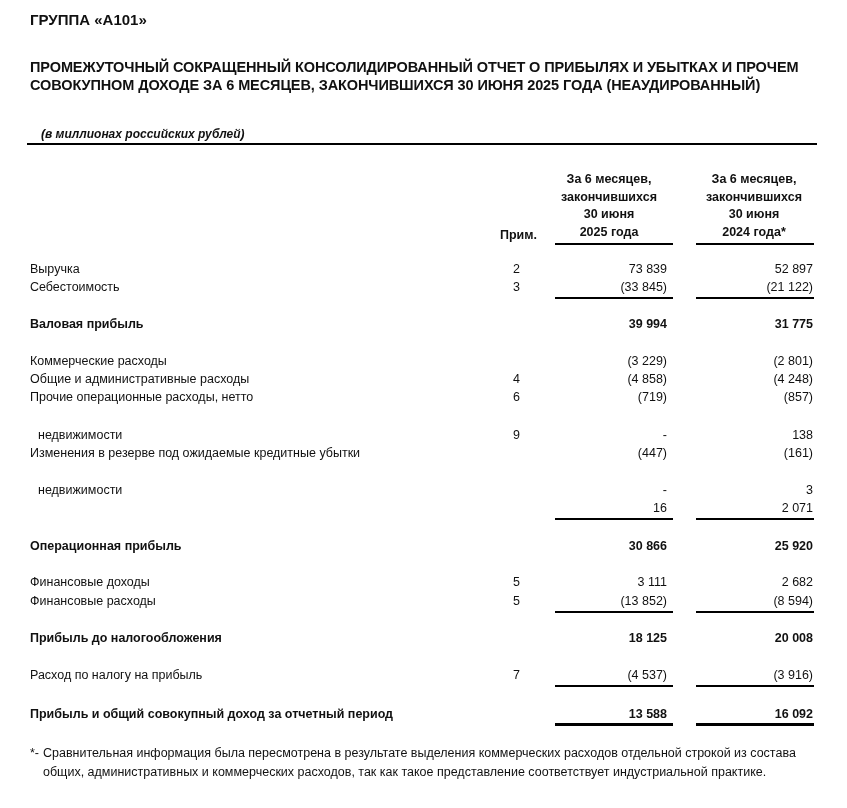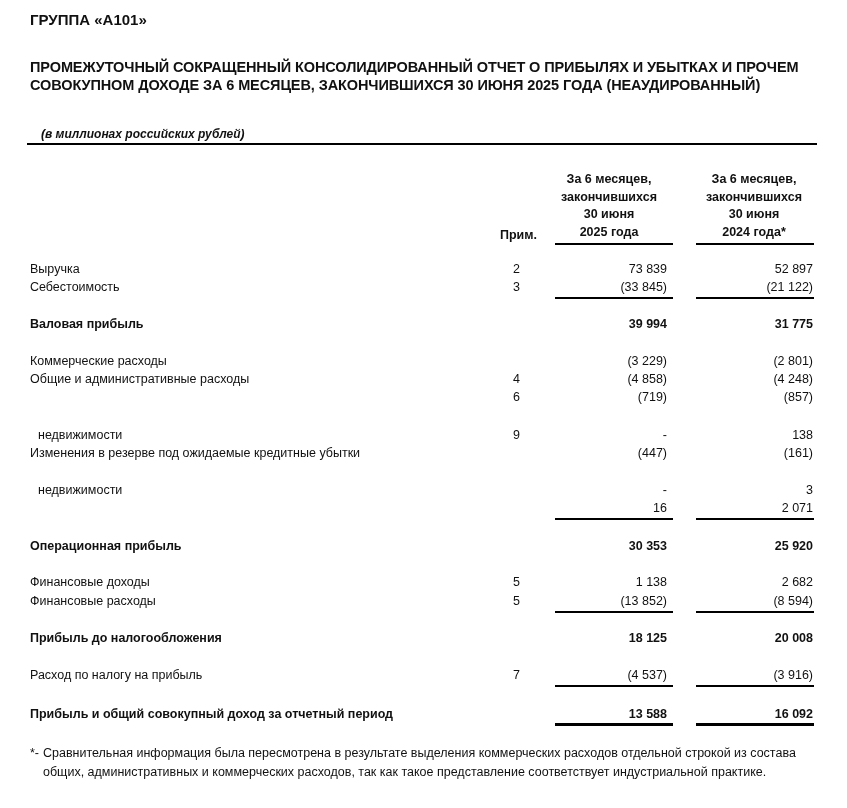--- a/index.html
+++ b/index.html
@@ -96,20 +96,21 @@
   <span class="v1">(3 229)</span>
   <span class="v2">(2 801)</span>
 </div>
 <div class="row" style="top:372px">
   <span class="label">Общие и административные расходы</span>
   <span class="note">4</span>
   <span class="v1">(4 858)</span>
   <span class="v2">(4 248)</span>
 </div>
 <div class="row" style="top:390px">
+  <span class="label">Прочие операционные расходы, нетто</span>
   <span class="note">6</span>
   <span class="v1">(719)</span>
   <span class="v2">(857)</span>
 </div>
 <div class="row" style="top:409px; height:36px">
   <span class="label indent" style="top:19px">недвижимости</span>
   <span class="note" style="top:19px">9</span>
   <span class="v1" style="top:19px">-</span>
   <span class="v2" style="top:19px">138</span>
 </div>
@@ -129,28 +130,28 @@
   <span class="note"></span>
   <span class="v1">16</span>
   <span class="v2">2 071</span>
 </div>
 <div class="hrule c1" style="top:518px"></div>
 <div class="hrule c2" style="top:518px"></div>
 
 <div class="row bold" style="top:539px">
   <span class="label">Операционная прибыль</span>
   <span class="note"></span>
-  <span class="v1">30 353</span>
+  <span class="v1">30 866</span>
   <span class="v2">25 920</span>
 </div>
 
 <div class="row" style="top:575px">
   <span class="label">Финансовые доходы</span>
   <span class="note">5</span>
-  <span class="v1">1 138</span>
+  <span class="v1">3 111</span>
   <span class="v2">2 682</span>
 </div>
 <div class="row" style="top:594px">
   <span class="label">Финансовые расходы</span>
   <span class="note">5</span>
   <span class="v1">(13 852)</span>
   <span class="v2">(8 594)</span>
 </div>
 <div class="hrule c1" style="top:611px"></div>
 <div class="hrule c2" style="top:611px"></div>

